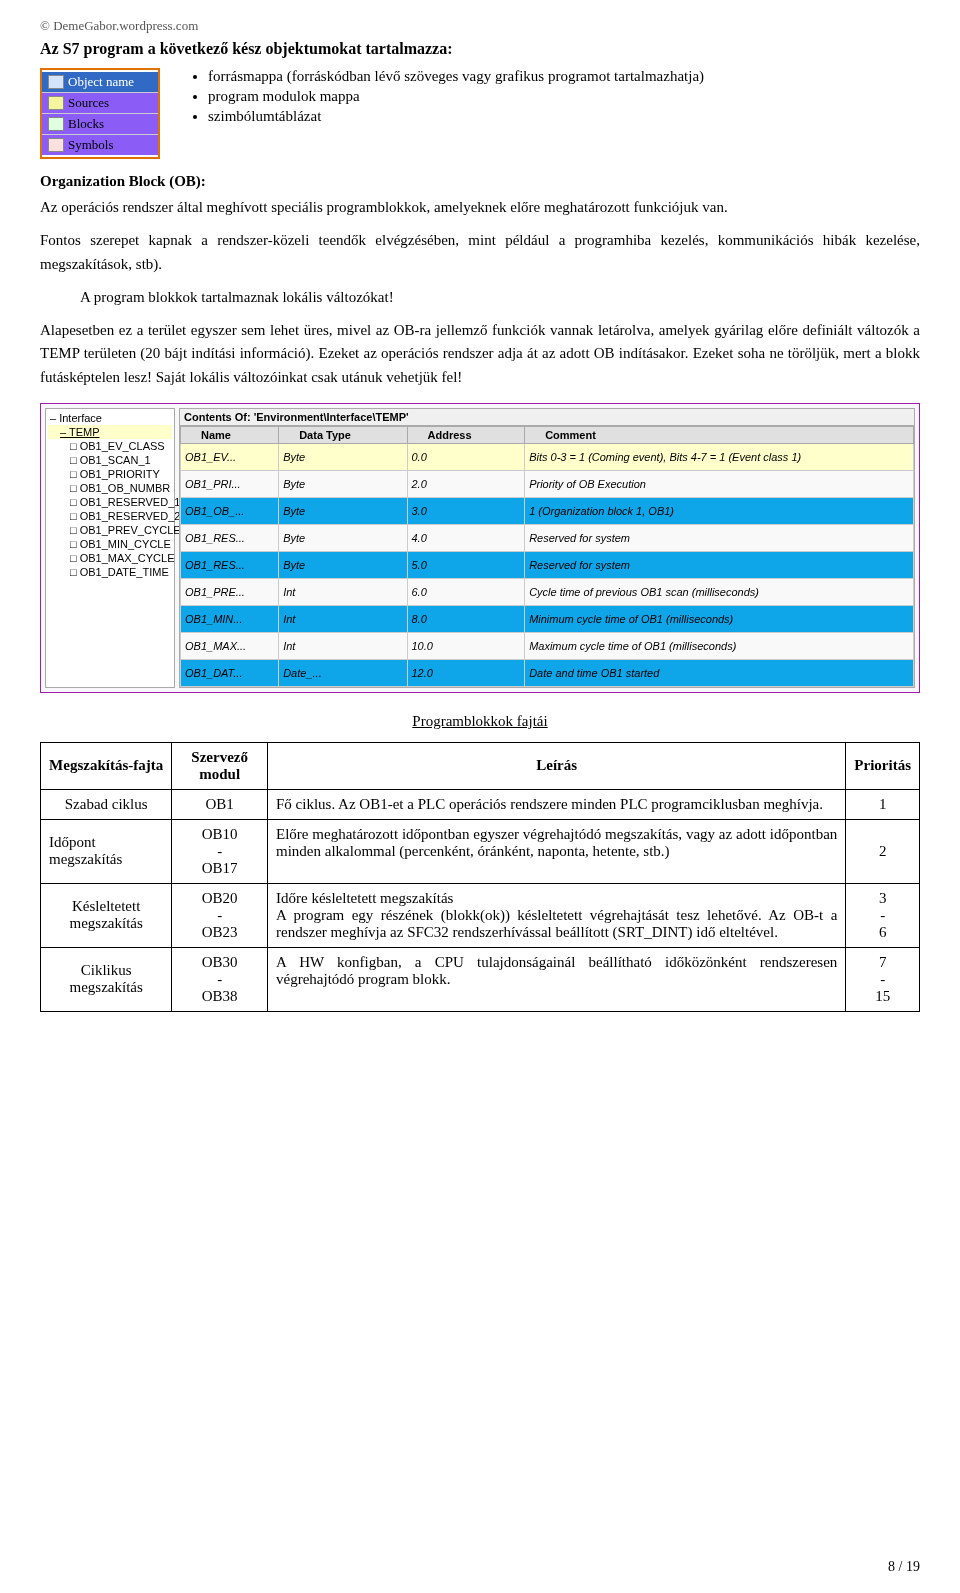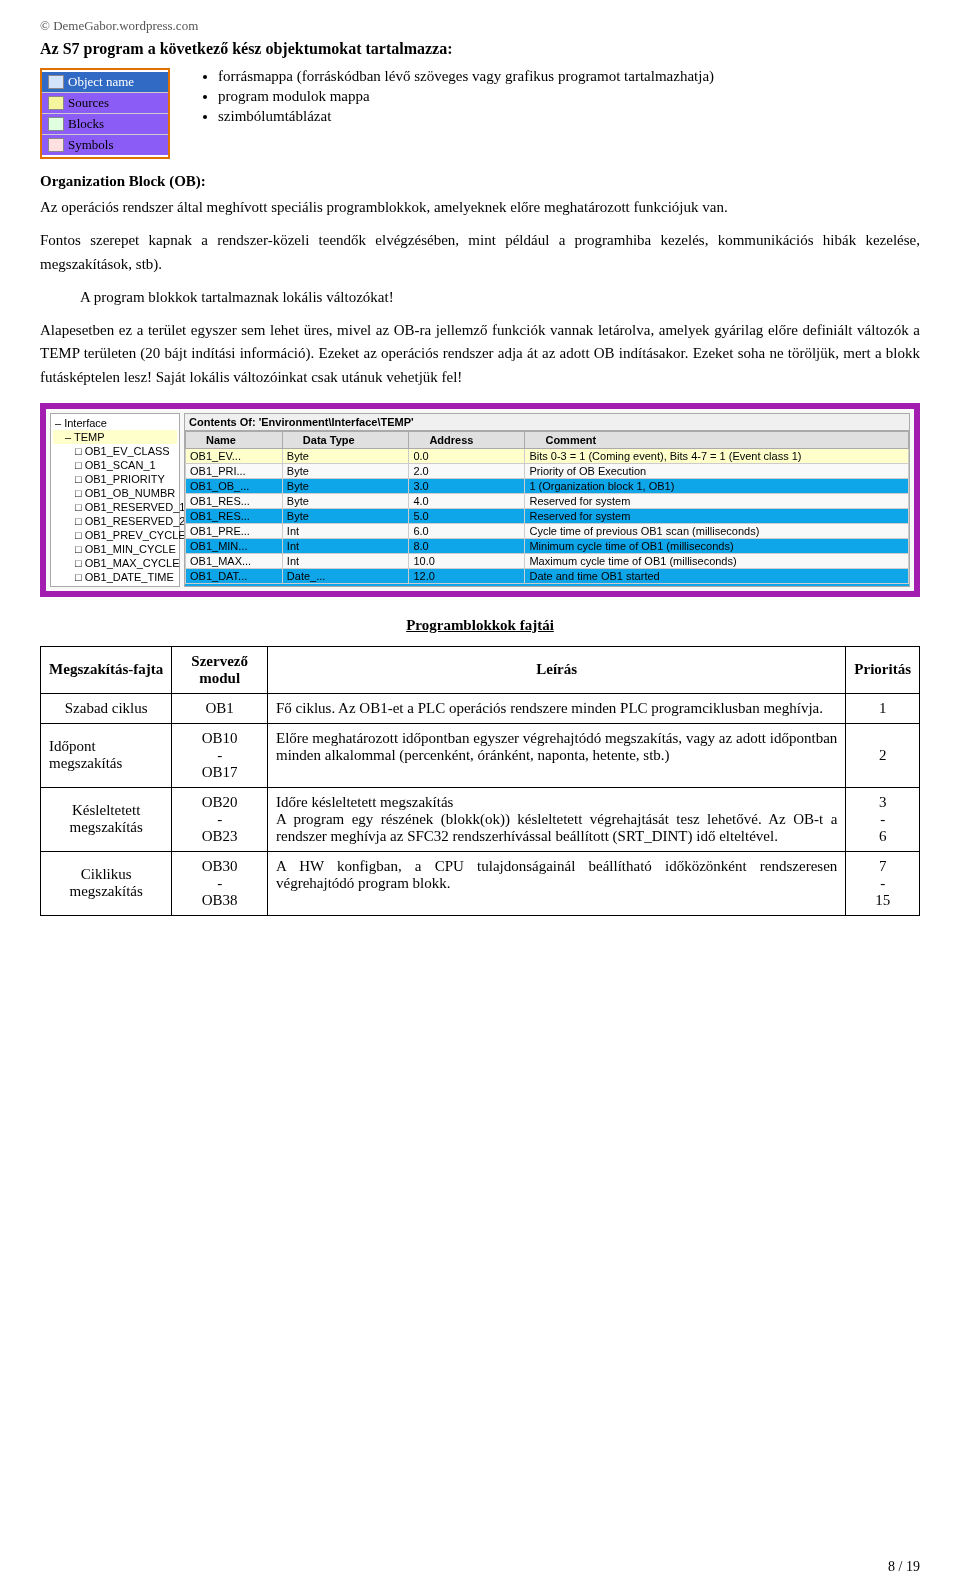--- a/index.html
+++ b/index.html
@@ -24,21 +24,21 @@
       margin-bottom: 10px;
     }
     .intro-section {
       display: flex;
       gap: 18px;
       margin-bottom: 14px;
     }
     .object-list-box {
       border: 2px solid #e07000;
       min-width: 120px;
-      width: 130px;
+      width: 120px;
       flex-shrink: 0;
       padding: 2px 0;
       font-size: 13px;
     }
     .object-list-item {
       display: flex;
       align-items: center;
       gap: 4px;
       padding: 2px 6px;
       border-bottom: 1px solid #ccc;
@@ -79,21 +79,21 @@
     }
     .indent-text {
       text-indent: 40px;
       font-size: 15px;
       line-height: 1.55;
       margin-bottom: 10px;
       text-align: justify;
     }
     
     .screenshot-area {
-      border: 6px solid #a21caf;
+      border: 1px solid #a21caf;
       margin: 14px 0;
       background: #f8f8f8;
       padding: 4px;
       display: flex;
       gap: 4px;
     }
     .tree-panel {
       width: 130px;
       background: #fff;
       border: 1px solid #aaa;
@@ -127,30 +127,31 @@
     }
     .data-table th {
       background: #e0e0e0;
       border: 1px solid #aaa;
       padding: 2px 20px;
       text-align: left;
       font-weight: bold;
     }
     .data-table td {
       border: 1px solid #ccc;
-      padding: 1px 4px;
+      padding: 7px 4px;
       white-space: nowrap;
+      font-style: italic;
     }
     .data-table tr:nth-child(even) td { background: #f9f9f9; }
     .data-table tr.highlighted td { background: #ffffcc; }
     
     .section-title-underline {
       text-align: center;
       font-size: 15px;
-      font-weight: bold;
+      font-weight: normal;
       text-decoration: underline;
       margin: 20px 0 12px 0;
     }
     .main-table {
       width: 100%;
       border-collapse: collapse;
       font-size: 15px;
     }
     .main-table th {
       border: 1px solid #000;
@@ -210,21 +211,21 @@
 <div class="section-heading">Organization Block (OB):</div>
 <p class="body-text">Az operációs rendszer által meghívott speciális programblokkok, amelyeknek előre meghatározott funkciójuk van.</p>
 <p class="body-text">Fontos szerepet kapnak a rendszer-közeli teendők elvégzésében, mint például a programhiba kezelés, kommunikációs hibák kezelése, megszakítások, stb).</p>
 <p class="indent-text">A program blokkok tartalmaznak lokális változókat!</p>
 <p class="body-text">Alapesetben ez a terület egyszer sem lehet üres, mivel az OB-ra jellemző funkciók vannak letárolva, amelyek gyárilag előre definiált változók a TEMP területen (20 bájt indítási információ). Ezeket az operációs rendszer adja át az adott OB indításakor. Ezeket soha ne töröljük, mert a blokk futásképtelen lesz! Saját lokális változóinkat csak utánuk vehetjük fel!</p>
 
 <div class="screenshot-area">
 
   <div class="tree-panel">
     <div class="tree-item">– Interface</div>
-    <div class="tree-item highlighted" style="padding-left:12px;">– TEMP</div>
+    <div class="tree-item highlighted" style="padding-left:12px;text-decoration:underline;">– TEMP</div>
     <div class="tree-item" style="padding-left:22px;">□ OB1_EV_CLASS</div>
     <div class="tree-item" style="padding-left:22px;">□ OB1_SCAN_1</div>
     <div class="tree-item" style="padding-left:22px;">□ OB1_PRIORITY</div>
     <div class="tree-item" style="padding-left:22px;">□ OB1_OB_NUMBR</div>
     <div class="tree-item" style="padding-left:22px;">□ OB1_RESERVED_1</div>
     <div class="tree-item" style="padding-left:22px;">□ OB1_RESERVED_2</div>
     <div class="tree-item" style="padding-left:22px;">□ OB1_PREV_CYCLE</div>
     <div class="tree-item" style="padding-left:22px;">□ OB1_MIN_CYCLE</div>
     <div class="tree-item" style="padding-left:22px;">□ OB1_MAX_CYCLE</div>
     <div class="tree-item" style="padding-left:22px;">□ OB1_DATE_TIME</div>

